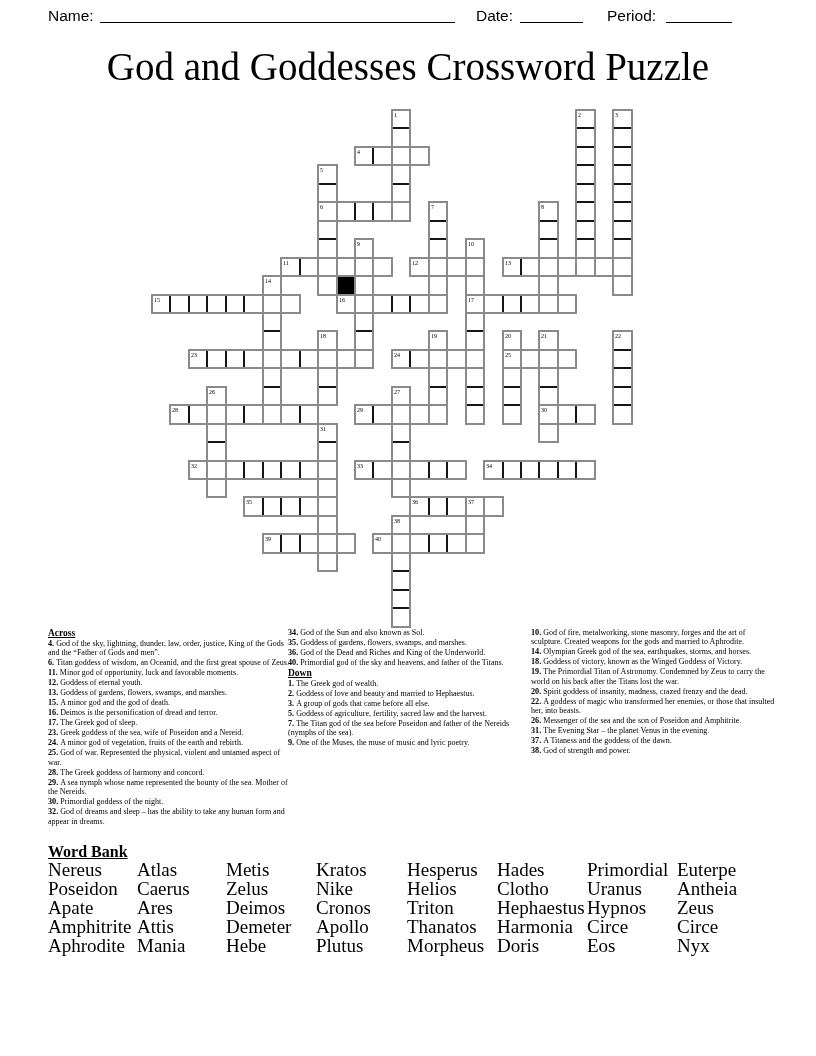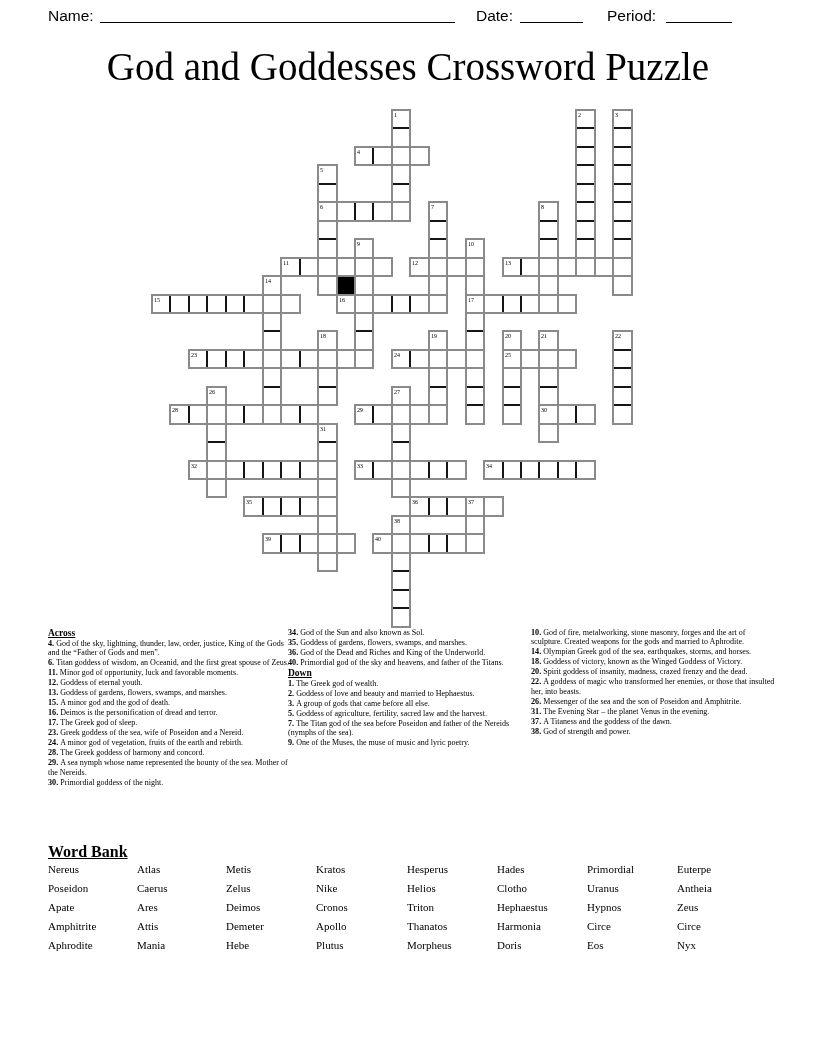--- a/index.html
+++ b/index.html
@@ -22,21 +22,21 @@
   
   .clue-col{position:absolute;top:628px;width:244px;}
   #clue-col-1{left:48px;} #clue-col-2{left:288px;} #clue-col-3{left:531px;}
   .clue-head{font-size:9.5px;line-height:10px;font-weight:bold;text-decoration:underline;margin:0 0 1px 0;}
   .clue{font-size:8px;line-height:9.4px;margin:0 0 0.6px 0;}
   .clue b{font-size:8.2px;}
   
   .bank-head{position:absolute;left:48px;top:843px;font-size:16px;font-weight:bold;text-decoration:underline;}
   #word-bank{position:absolute;left:48px;top:860px;display:grid;
              grid-template-columns:89px 89px 90px 91px 90px 90px 90px 90px;}
-  .bank-word{font-size:11px;line-height:19px;white-space:nowrap;}
+  .bank-word{font-size:19px;line-height:19px;white-space:nowrap;}
 </style>
 </head>
 <body>
 
 <div class="page">
 
   <span class="hdr-label" style="left:48px">Name:</span>
   <span class="blank" style="left:100px;width:355px"></span>
   <span class="hdr-label" style="left:476px">Date:</span>
   <span class="blank" style="left:520px;width:63px"></span>
@@ -345,41 +345,44 @@
       <p class="clue"><b>4. </b>God of the sky, lightning, thunder, law, order, justice, King of the Gods and the “Father of Gods and men”.</p>
       <p class="clue"><b>6. </b>Titan goddess of wisdom, an Oceanid, and the first great spouse of Zeus.</p>
       <p class="clue"><b>11. </b>Minor god of opportunity, luck and favorable moments.</p>
       <p class="clue"><b>12. </b>Goddess of eternal youth.</p>
       <p class="clue"><b>13. </b>Goddess of gardens, flowers, swamps, and marshes.</p>
       <p class="clue"><b>15. </b>A minor god and the god of death.</p>
       <p class="clue"><b>16. </b>Deimos is the personification of dread and terror.</p>
       <p class="clue"><b>17. </b>The Greek god of sleep.</p>
       <p class="clue"><b>23. </b>Greek goddess of the sea, wife of Poseidon and a Nereid.</p>
       <p class="clue"><b>24. </b>A minor god of vegetation, fruits of the earth and rebirth.</p>
+      <p class="clue"><b>25. </b>God of war. Represented the physical, violent and untamed aspect of war.</p>
       <p class="clue"><b>28. </b>The Greek goddess of harmony and concord.</p>
       <p class="clue"><b>29. </b>A sea nymph whose name represented the bounty of the sea. Mother of the Nereids.</p>
       <p class="clue"><b>30. </b>Primordial goddess of the night.</p>
+      <p class="clue"><b>32. </b>God of dreams and sleep – has the ability to take any human form and appear in dreams.</p>
     </div>
   <div class="clue-col" id="clue-col-2">
       <p class="clue"><b>34. </b>God of the Sun and also known as Sol.</p>
       <p class="clue"><b>35. </b>Goddess of gardens, flowers, swamps, and marshes.</p>
       <p class="clue"><b>36. </b>God of the Dead and Riches and King of the Underworld.</p>
       <p class="clue"><b>40. </b>Primordial god of the sky and heavens, and father of the Titans.</p>
       <div class="clue-head">Down</div>
       <p class="clue"><b>1. </b>The Greek god of wealth.</p>
       <p class="clue"><b>2. </b>Goddess of love and beauty and married to Hephaestus.</p>
       <p class="clue"><b>3. </b>A group of gods that came before all else.</p>
       <p class="clue"><b>5. </b>Goddess of agriculture, fertility, sacred law and the harvest.</p>
       <p class="clue"><b>7. </b>The Titan god of the sea before Poseidon and father of the Nereids (nymphs of the sea).</p>
       <p class="clue"><b>9. </b>One of the Muses, the muse of music and lyric poetry.</p>
     </div>
   <div class="clue-col" id="clue-col-3">
       <p class="clue"><b>10. </b>God of fire, metalworking, stone masonry, forges and the art of sculpture. Created weapons for the gods and married to Aphrodite.</p>
       <p class="clue"><b>14. </b>Olympian Greek god of the sea, earthquakes, storms, and horses.</p>
       <p class="clue"><b>18. </b>Goddess of victory, known as the Winged Goddess of Victory.</p>
+      <p class="clue"><b>19. </b>The Primordial Titan of Astronomy. Condemned by Zeus to carry the world on his back after the Titans lost the war.</p>
       <p class="clue"><b>20. </b>Spirit goddess of insanity, madness, crazed frenzy and the dead.</p>
       <p class="clue"><b>22. </b>A goddess of magic who transformed her enemies, or those that insulted her, into beasts.</p>
       <p class="clue"><b>26. </b>Messenger of the sea and the son of Poseidon and Amphitrite.</p>
       <p class="clue"><b>31. </b>The Evening Star – the planet Venus in the evening.</p>
       <p class="clue"><b>37. </b>A Titaness and the goddess of the dawn.</p>
       <p class="clue"><b>38. </b>God of strength and power.</p>
     </div>
 
   <div class="bank-head">Word Bank</div>
   <div id="word-bank">

